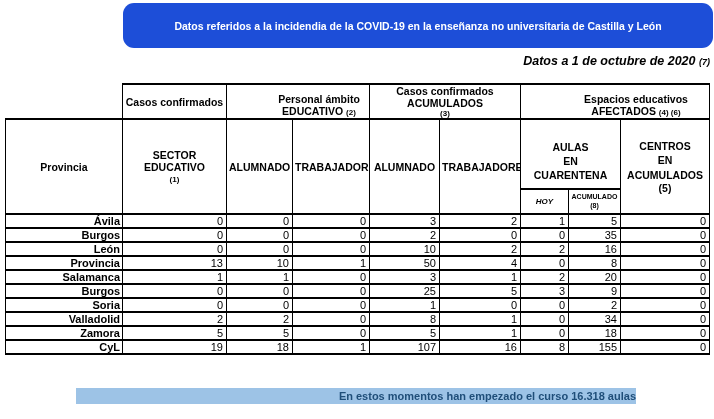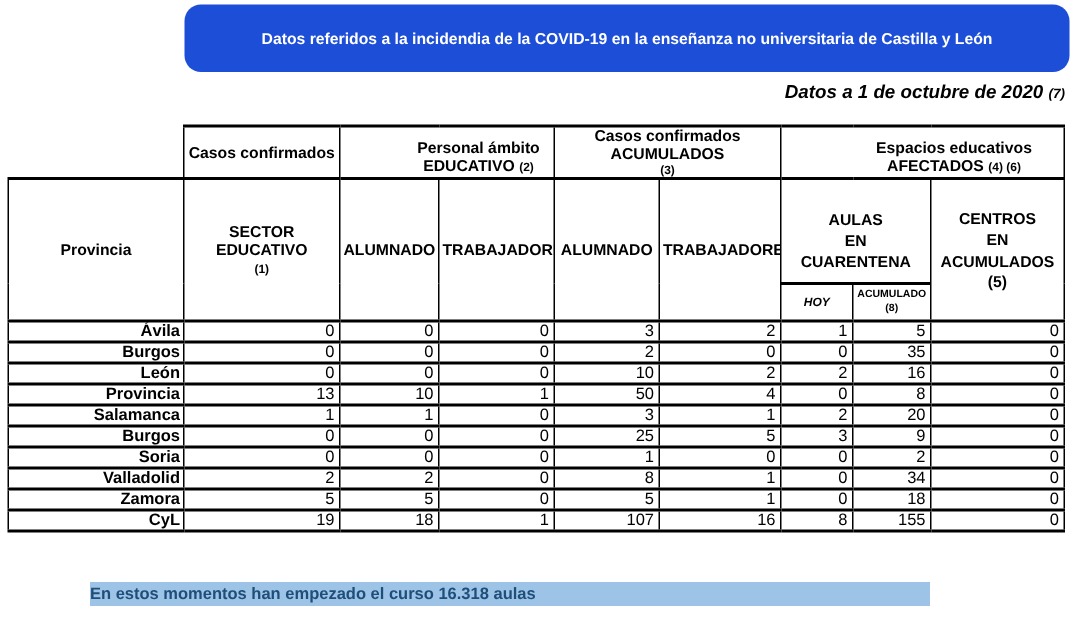--- a/index.html
+++ b/index.html
@@ -37,22 +37,22 @@
   .prewrap{white-space:pre-line;line-height:1.35;margin-top:12px;}
   .hoy{font-size:8px;font-style:italic;}
   .acum8{font-size:7px;word-break:break-all;line-height:1.2;padding:0 1px;}
   tr.h1{height:30px;}
   tr.h2{height:70px;}
   tr.h3{height:25px;}
   tbody td{height:14px;font-size:11px;}
   td.prov{text-align:right;font-weight:bold;font-size:11px;}
   td.num{text-align:right;padding-right:3px;}
   .banner-blue{
-    position:absolute;left:60px;top:388px;width:560px;height:16px;
-    display:flex;align-items:center;justify-content:flex-start;
+    position:absolute;left:76px;top:388px;width:560px;height:16px;
+    display:flex;align-items:center;justify-content:flex-end;
     font-weight:bold;font-size:11px;
   }
 </style>
 </head>
 <body>
 
 <div class="banner-red" style="background: #1d4ed8; color: rgb(255, 255, 255); border-radius: 11px;">
   <span>Datos referidos a la incidendia de la COVID-19 en la enseñanza no universitaria de Castilla y León</span>
 </div>
 

